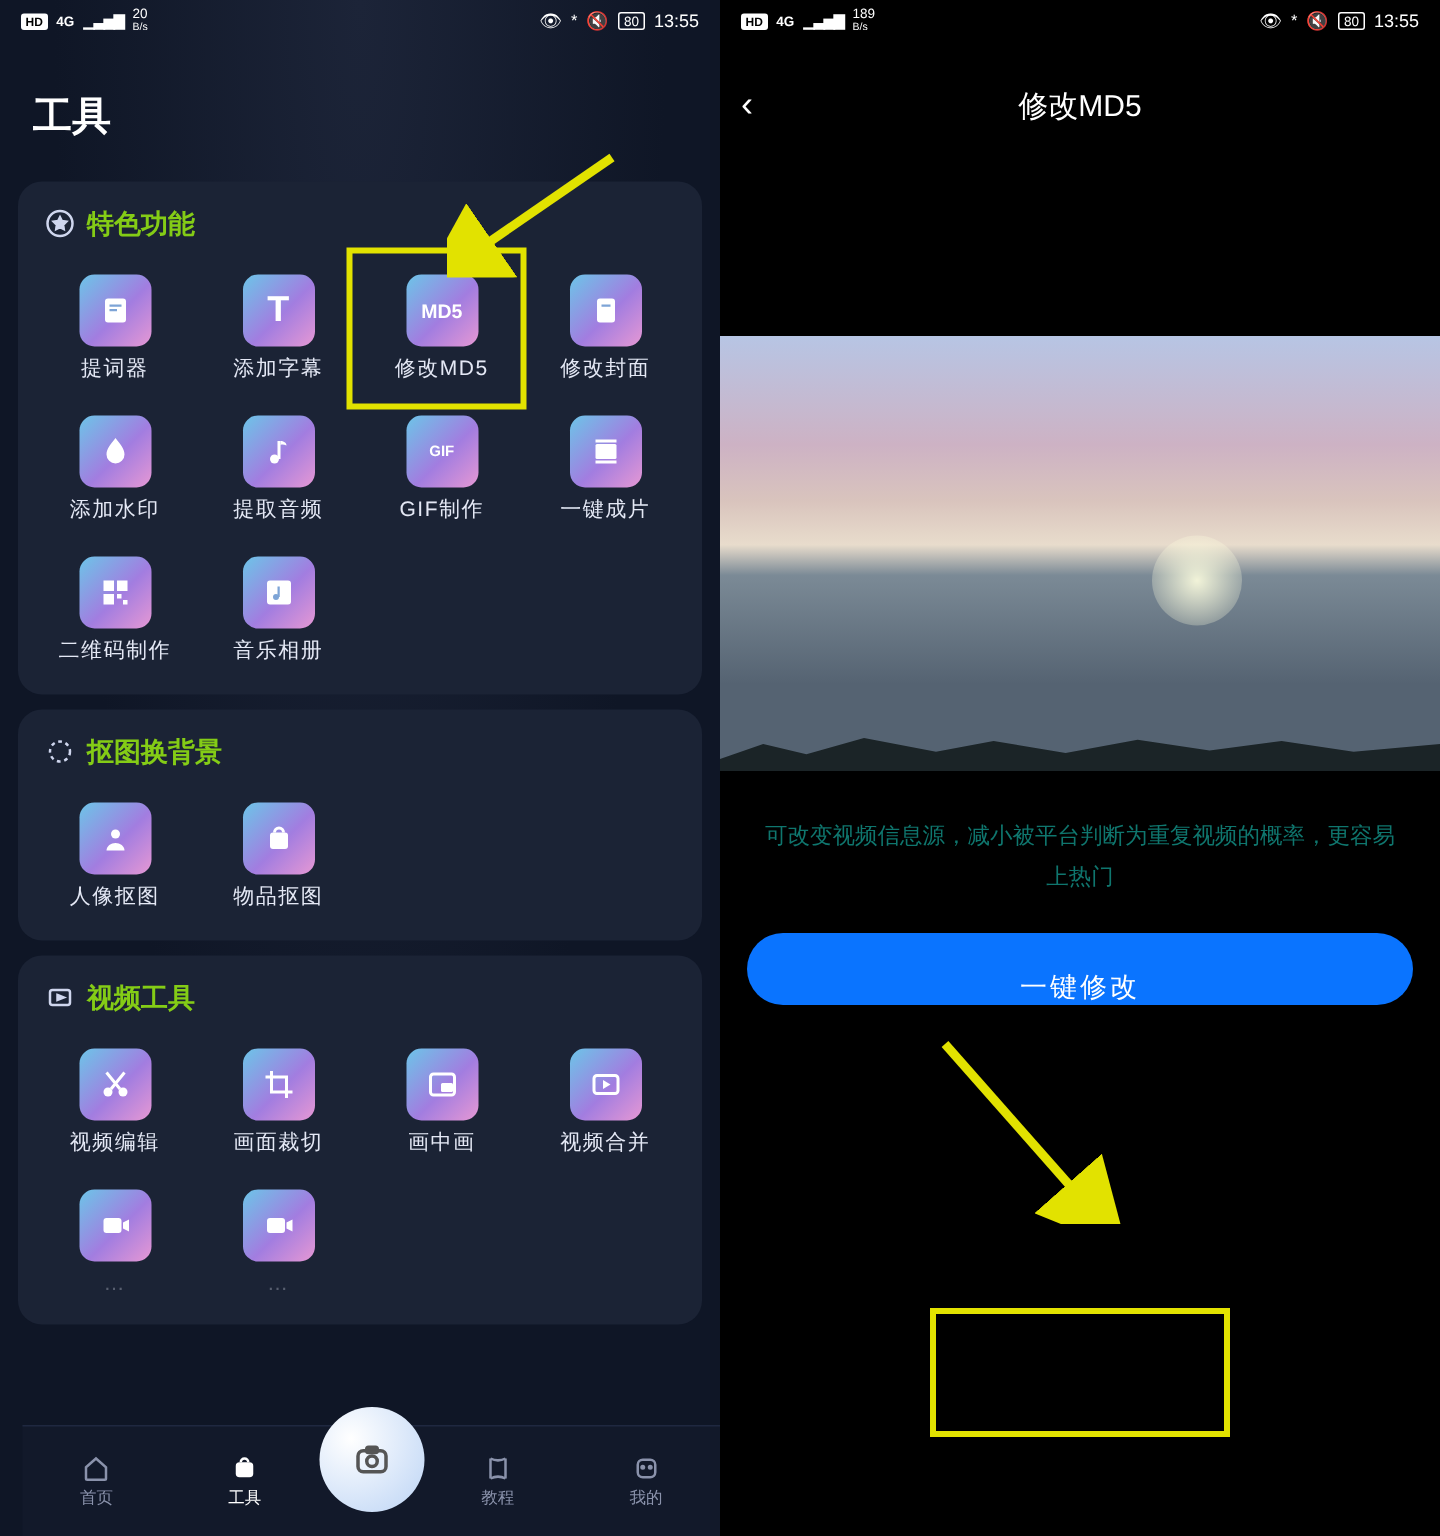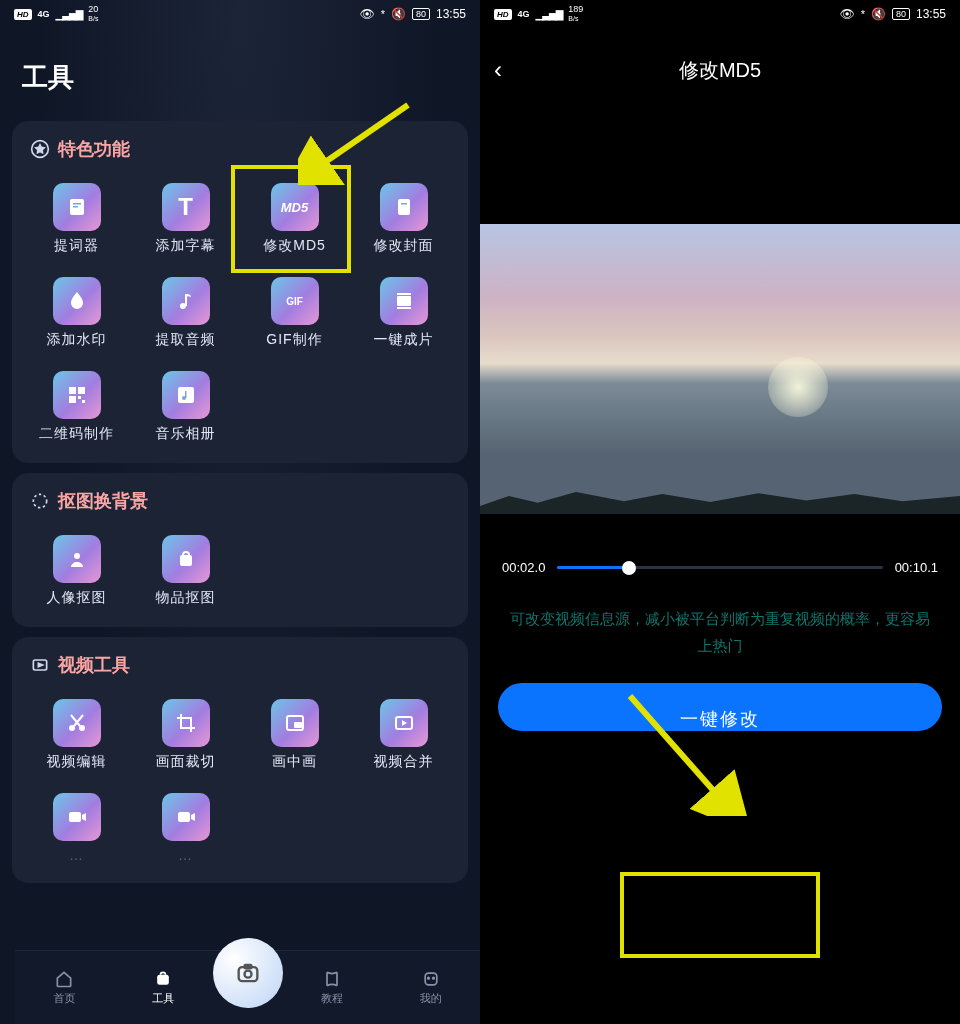--- a/index.html
+++ b/index.html
@@ -40,21 +40,20 @@
     align-items: center;
     gap: 6px;
   }
   .hd-badge {
     background: #fff;
     color: #000;
     font-size: 8px;
     font-weight: bold;
     padding: 1px 3px;
     border-radius: 2px;
-    font-style: italic;
   }
   .signal { font-size: 10px; letter-spacing: -1px; }
   .bs { font-size: 9px; line-height: 9px; }
   .bs small { display: block; font-size: 7px; }
   .battery-box {
     border: 1px solid #fff;
     border-radius: 2px;
     padding: 0 3px;
     font-size: 9px;
   }
@@ -71,21 +70,21 @@
     border-radius: 16px;
     padding: 16px 10px 8px;
   }
   .section-head {
     display: flex;
     align-items: center;
     gap: 8px;
     padding: 0 8px 12px;
     font-size: 18px;
     font-weight: 700;
-    color: #fca5a5;
+    color: #84cc16;
   }
   .section-icon {
     width: 20px; height: 20px;
     display: flex; align-items: center; justify-content: center;
     color: #cfd6ee;
   }
   .grid {
     display: grid;
     grid-template-columns: repeat(4, 1fr);
     gap: 0;
@@ -304,21 +303,21 @@
               <rect x="8" y="11" width="5" height="1.5" fill="#7da4d6"></rect>
             </svg>
           </div>
           <span class="label">提词器</span>
         </div>
       <div class="tool">
           <div class="icon" style="font-size:24px;">T</div>
           <span class="label">添加字幕</span>
         </div>
       <div class="tool">
-          <div class="icon" style="font-size:13px;font-style:italic;">MD5</div>
+          <div class="icon" style="font-size:13px;">MD5</div>
           <span class="label">修改MD5</span>
         </div>
       <div class="tool">
           <div class="icon">
             <svg class="sico" viewBox="0 0 24 24" fill="#fff">
               <rect x="6" y="4" width="12" height="16" rx="2"></rect>
               <rect x="9" y="8" width="6" height="1.5" fill="#7da4d6"></rect>
             </svg>
           </div>
           <span class="label">修改封面</span>
@@ -547,28 +546,20 @@
   <div class="header-row">
     <div class="back-btn">‹</div>
     <div class="header-title">修改MD5</div>
   </div>
 
   <div class="video-preview">
     <div class="sky"></div>
     <div class="rocks"></div>
   </div>
 
-  <div class="scrubber-row">
-    <span>00:02.0</span>
-    <div class="scrubber-track">
-      <div class="scrubber-fill"></div>
-      <div class="scrubber-handle"></div>
-    </div>
-    <span>00:10.1</span>
-  </div>
 
   <div class="hint-text">可改变视频信息源，减小被平台判断为重复视频的概率，更容易上热门</div>
 
   <div class="primary-btn">
     <span>一键修改</span>
   </div>
 
   <svg class="arrow" style="left:140px; top:686px; width:130px; height:130px;" viewBox="0 0 130 130">
     <defs>
         <marker id="ah2" markerWidth="10" markerHeight="10" refX="2" refY="5" orient="auto">

